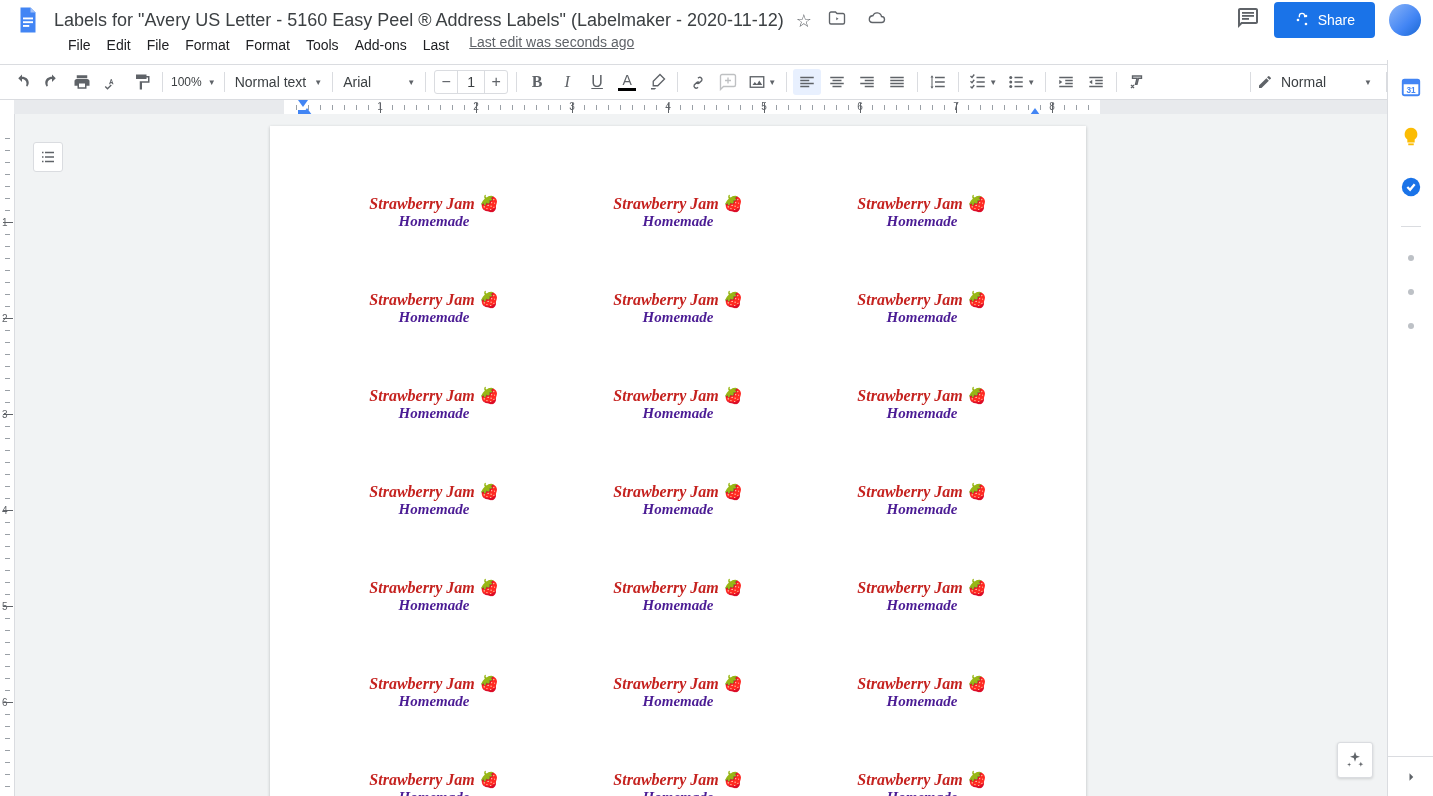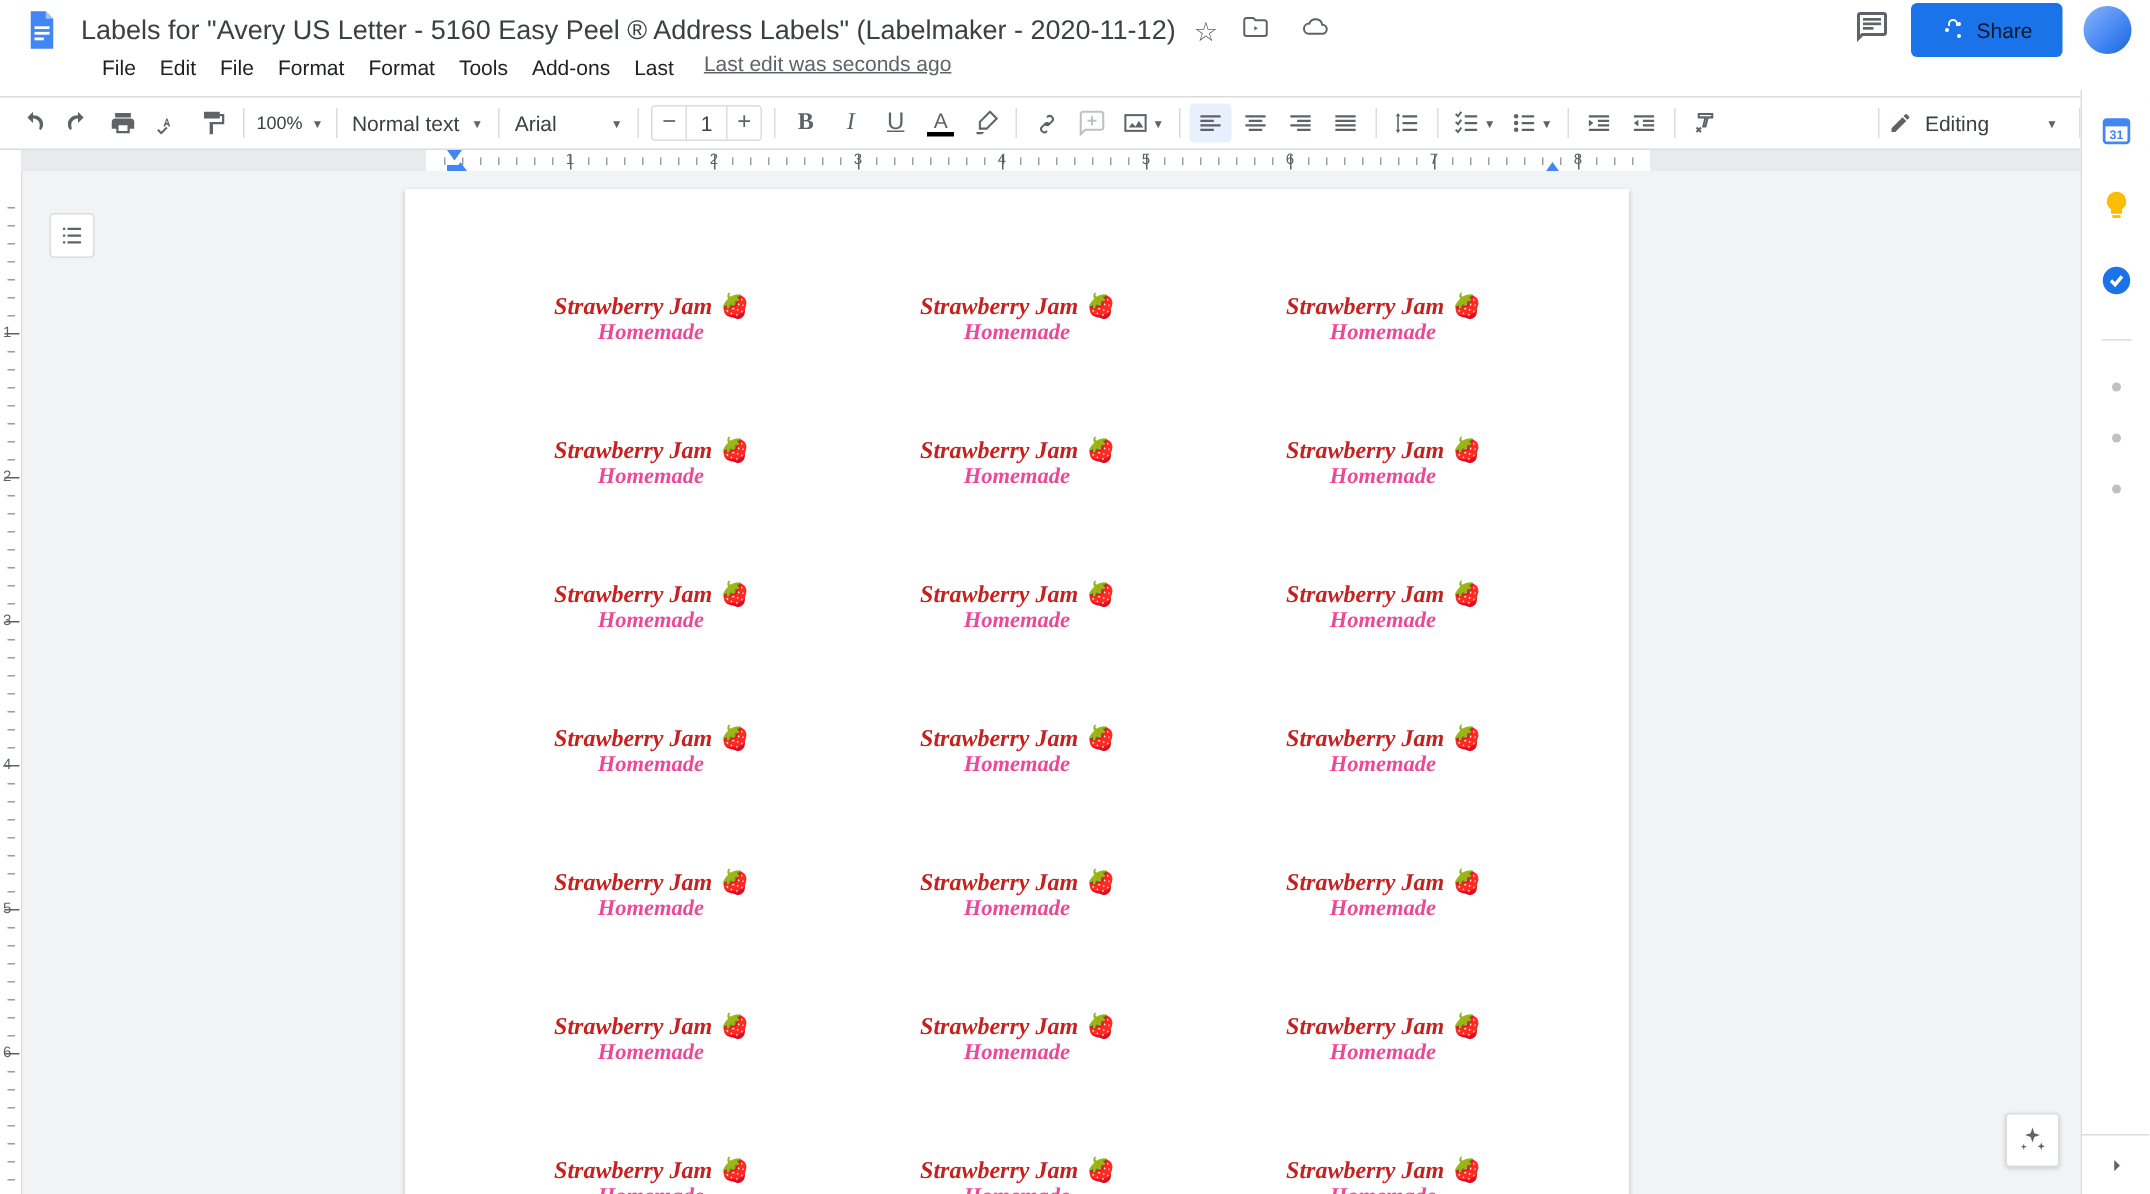--- a/index.html
+++ b/index.html
@@ -39,21 +39,21 @@
     color: #5f6368;
     fill: #5f6368;
     margin: 0 4px;
     cursor: pointer;
   }
   .glyph { font-size: 18px; color:#5f6368; line-height:1; display:inline-block;}
   .title-spacer { flex: 1; }
   .comment-btn { margin: 0 14px; cursor:pointer; }
   .share-btn {
     background: #1a73e8;
-    color: #0f172a;
+    color: #ffffff;
     border-radius: 4px;
     height: 36px;
     display: flex;
     align-items: center;
     justify-content: center;
     padding: 0 20px;
     font-size: 14px;
     font-weight: 500;
     cursor: pointer;
     gap: 8px;
@@ -233,21 +233,21 @@
     font-family: 'Brush Script MT', 'Segoe Script', cursive;
     font-weight: bold;
     font-style: italic;
     color: #c5221f;
     font-size: 16px;
   }
   .label-line2 {
     font-family: 'Brush Script MT', 'Segoe Script', cursive;
     font-weight: bold;
     font-style: italic;
-    color: #ec4899;
+    color: #4c1d95;
     font-size: 15px;
   }
 
   
   .side-panel {
     position:absolute;
     right:0;
     top:60px;
     width: 46px;
     bottom:0;
@@ -504,21 +504,21 @@
       <svg viewBox="0 0 24 24">
         <path d="M6 4h12v3h-4l-2 8h-2l2-8H6zM4 20l4-4m0 4l-4-4" stroke="#5f6368" stroke-width="1.8" fill="none"></path>
       </svg>
     </div>
   <div class="tb-spacer"></div>
   <div class="tb-sep"></div>
   <div class="editing-select">
     <svg viewBox="0 0 24 24">
         <path d="M3 17.25V21h3.75L17.8 9.94l-3.75-3.75L3 17.25zM20.7 7.04a1 1 0 0 0 0-1.41l-2.34-2.34a1 1 0 0 0-1.41 0L15 5l3.75 3.75 1.96-1.71z"></path>
       </svg>
-    <span>Editing</span>
+    <span>Normal</span>
     <span class="dropdown-arrow" style="margin-left:30px;">▼</span>
   </div>
   <div class="tb-sep"></div>
   <div class="tb-btn">
       <svg viewBox="0 0 24 24">
         <path d="M7 14l5-5 5 5z"></path>
       </svg>
     </div>
 </div>
 

